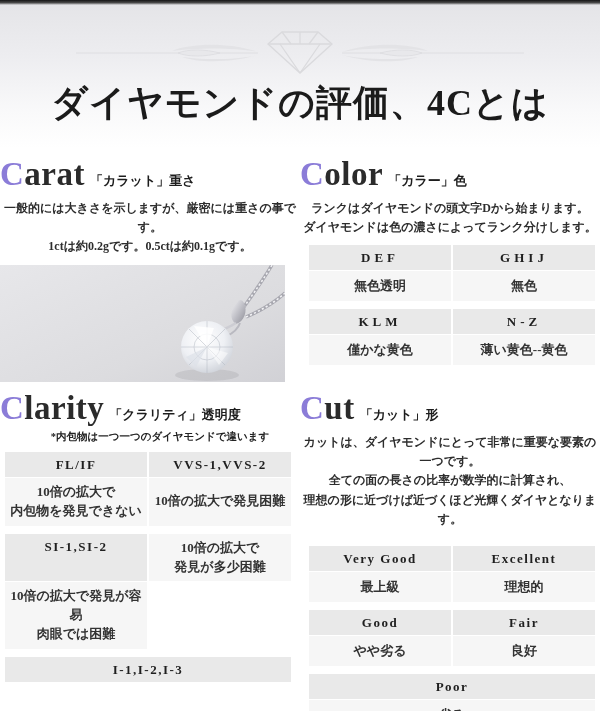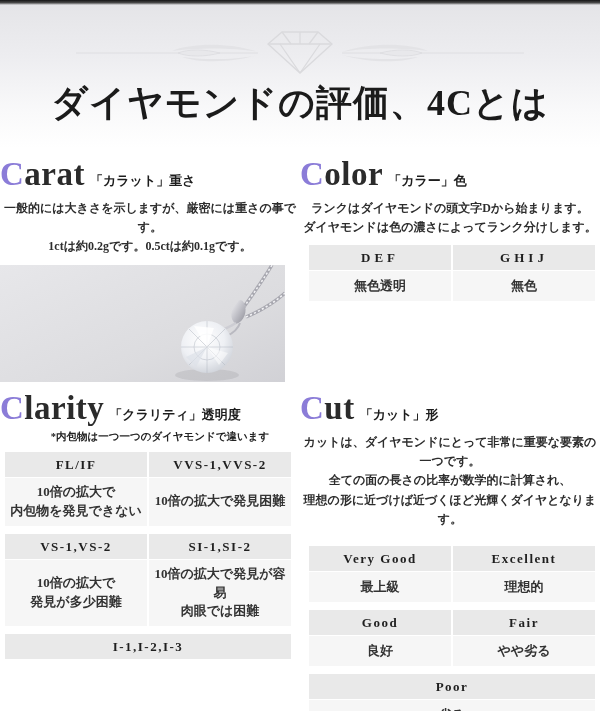--- a/index.html
+++ b/index.html
@@ -144,41 +144,46 @@
     </div>
     <div class="sec-desc">ランクはダイヤモンドの頭文字Dから始まります。
 ダイヤモンドは色の濃さによってランク分けします。</div>
     <div class="grade-table wide-space">
       <div class="tgroup">
         <div class="gcell">DEF</div>
         <div class="gcell">GHIJ</div>
         <div class="dcell">無色透明</div>
         <div class="dcell">無色</div>
       </div>
+      <div class="tgroup">
+        <div class="gcell">KLM</div>
+        <div class="gcell">N-Z</div>
+        <div class="dcell">僅かな黄色</div>
+        <div class="dcell">薄い黄色--黄色</div>
+      </div>
     </div>
   </div>
 </div>
 
 <div class="row row2">
 
   <div class="section left-col">
     <div class="sec-head">
       <span class="sec-name"><span class="init">C</span><span>larity</span></span><span class="sec-sub">「クラリティ」透明度</span>
     </div>
     <div class="sec-note">*内包物は一つ一つのダイヤモンドで違います</div>
     <div class="grade-table">
       <div class="tgroup">
         <div class="gcell">FL/IF</div>
         <div class="gcell">VVS-1,VVS-2</div>
         <div class="dcell">10倍の拡大で
 内包物を発見できない</div>
         <div class="dcell">10倍の拡大で発見困難</div>
       </div>
       <div class="tgroup">
-        <div class="gcell">VS-1,VS-2</div>
         <div class="gcell">SI-1,SI-2</div>
         <div class="dcell">10倍の拡大で
 発見が多少困難</div>
         <div class="dcell">10倍の拡大で発見が容易
 肉眼では困難</div>
       </div>
       <div class="tgroup full">
         <div class="gcell">I-1,I-2,I-3</div>
 
       </div>
@@ -195,22 +200,22 @@
     <div class="grade-table" style="margin-top:17px;">
       <div class="tgroup">
         <div class="gcell">Very Good</div>
         <div class="gcell">Excellent</div>
         <div class="dcell">最上級</div>
         <div class="dcell">理想的</div>
       </div>
       <div class="tgroup">
         <div class="gcell">Good</div>
         <div class="gcell">Fair</div>
+        <div class="dcell">やや劣る</div>
         <div class="dcell">良好</div>
-        <div class="dcell">やや劣る</div>
       </div>
       <div class="tgroup full">
         <div class="gcell">Poor</div>
         <div class="dcell">劣る</div>
       </div>
     </div>
   </div>
 </div>
 
 </body></html>

